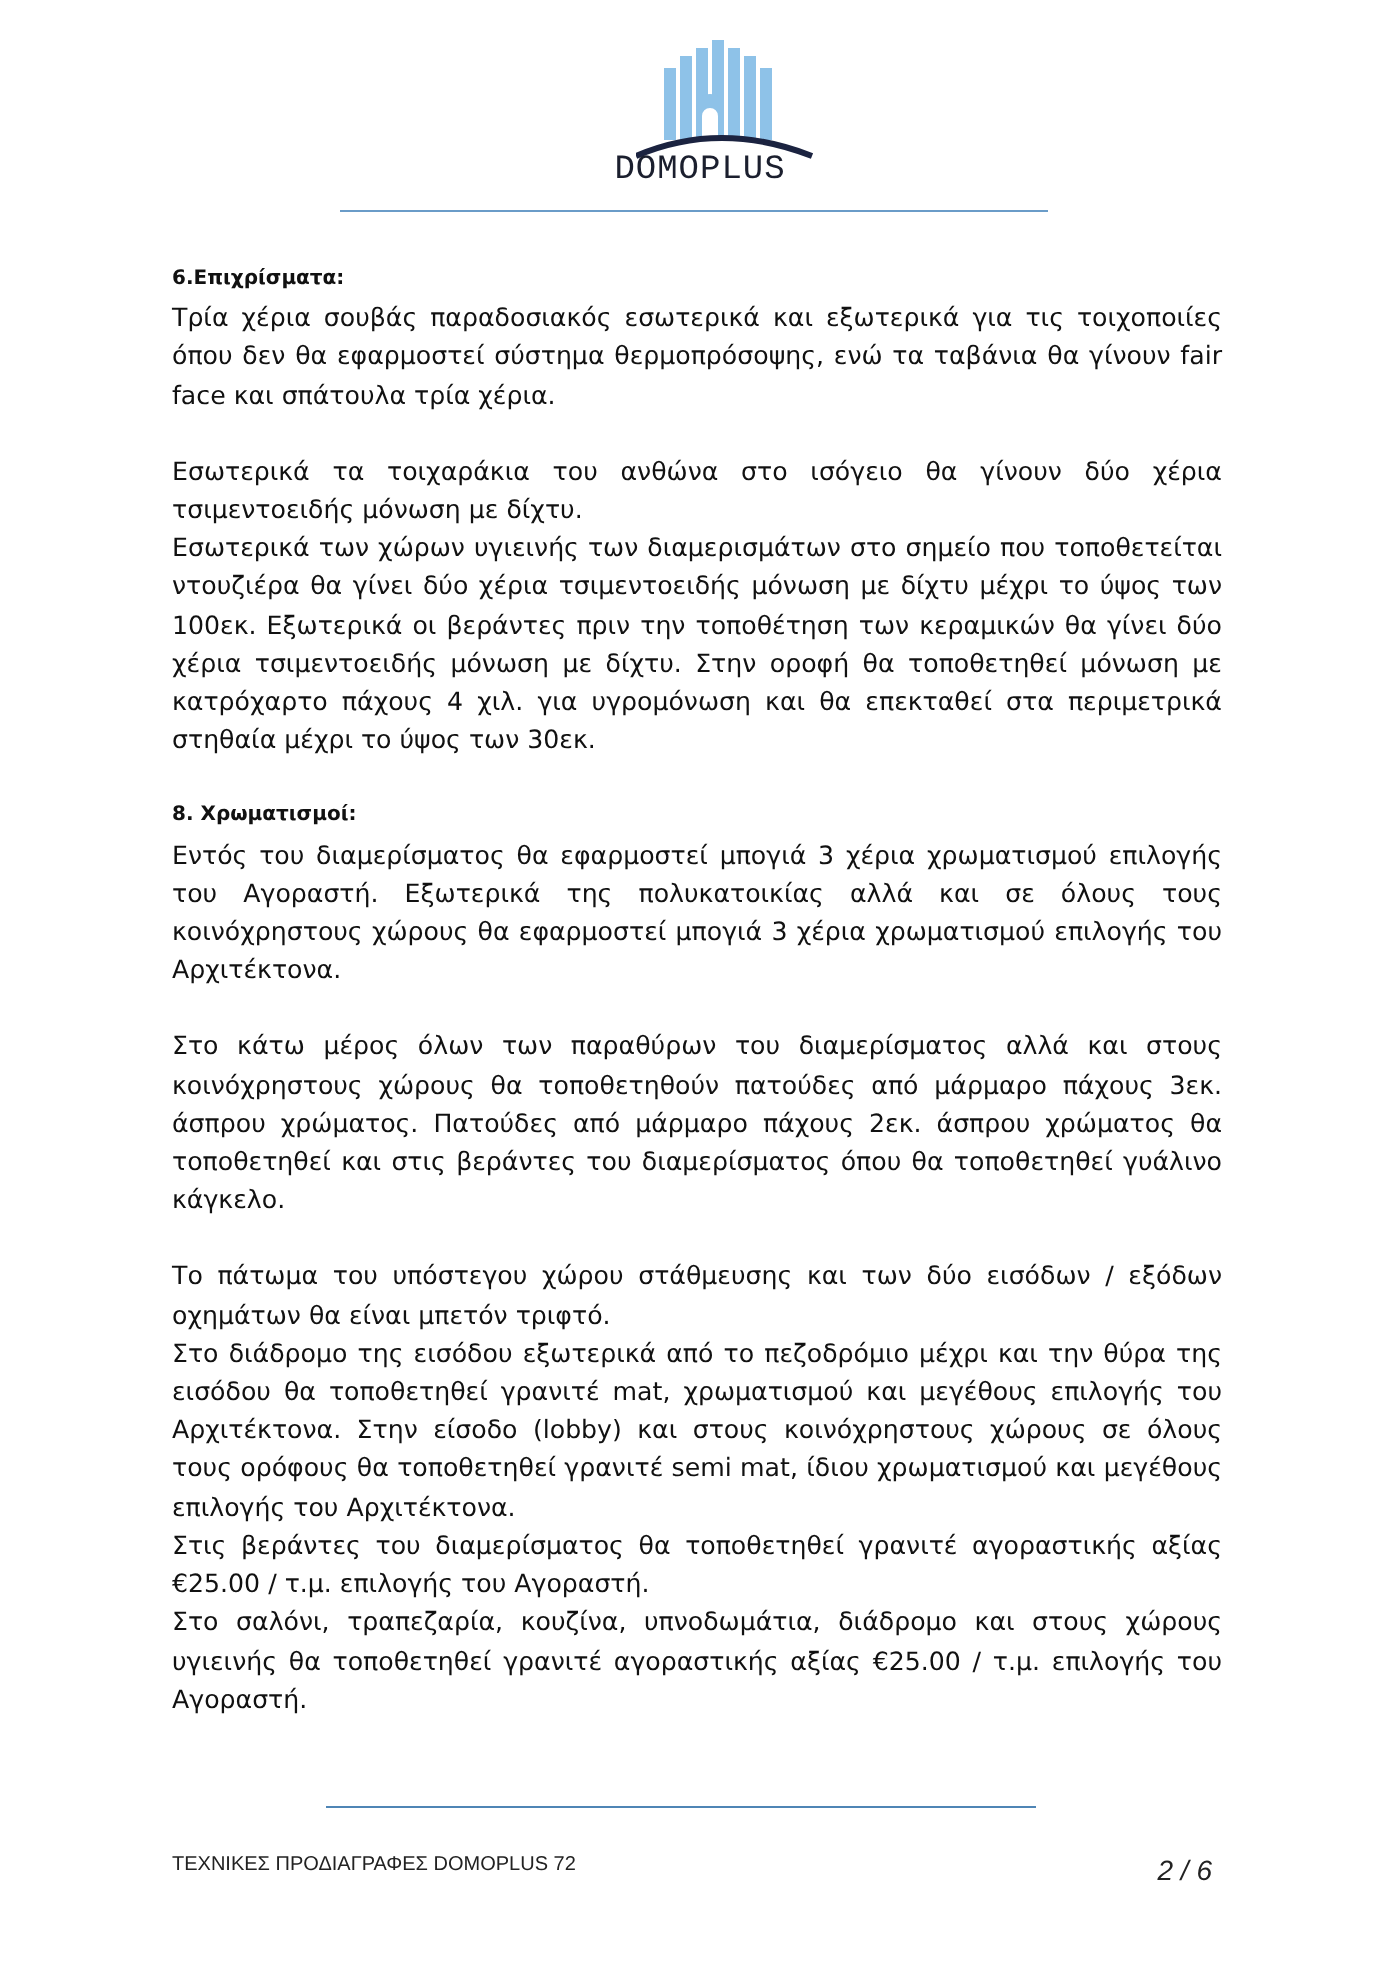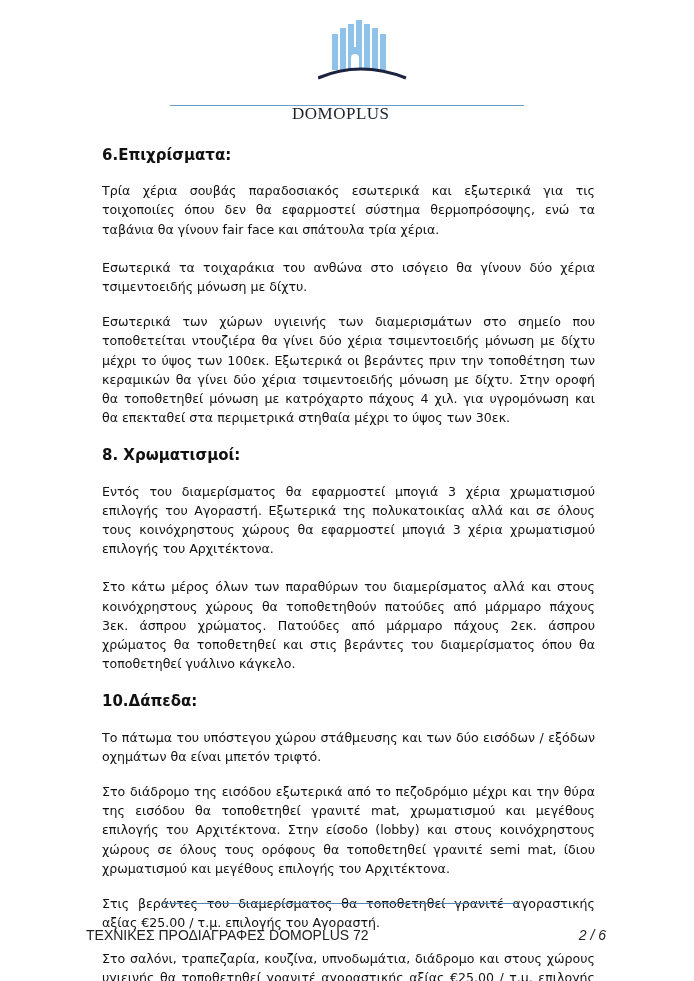--- a/index.html
+++ b/index.html
@@ -1,32 +1,32 @@
 <!DOCTYPE html>
 <html><head>
 <meta charset="utf-8">
 <style>
   html, body { margin: 0; padding: 0; background: #ffffff; }
   body { width: 694px; height: 981px; position: relative; overflow: hidden;
          font-family: "DejaVu Sans", sans-serif; color: #111; }
   .logo { position: absolute; left: 318px; top: 20px; width: 90px; height: 80px; }
   .logo svg { display: block; }
-  .brand { position: absolute; left: 292px; top: 76px; width: 116px; text-align: left;
-           font-family: Liberation Serif, serif; font-size: 17px; letter-spacing: 0.5px;
-           color: #1b1f2e; font-weight: normal; margin-top: 28px; }
+  .brand { position: absolute; left: 292px; top: 76px; width: 116px; text-align: center;
+           font-family: Liberation Mono, monospace; font-size: 17px; letter-spacing: 0.5px;
+           color: #1b1f2e; font-weight: normal; }
   .rule { position: absolute; height: 1px; background: #6a9cc8; }
   .rule.top { left: 170px; top: 105px; width: 354px; }
   .rule.bottom { left: 163px; top: 903px; width: 355px; background: #4f85b5; }
   .content { position: absolute; left: 86px; top: 130px; width: 525px;
              font-size: 12.6px; line-height: 19.2px; }
   .section { margin: 0 0 19px 0; }
-  .section h2 { font-size: 15px; font-weight: bold; margin: 16px; line-height: 19.2px; }
-  .section p { margin: 16px; text-align: justify; }
+  .section h2 { font-size: 10px; font-weight: bold; margin: 0; line-height: 19.2px; }
+  .section p { margin: 0; text-align: justify; }
   .footer-left { position: absolute; left: 86px; top: 927px;
-                 font-family: "Liberation Sans", sans-serif; font-size: 14px; color: #222; }
+                 font-family: "Liberation Sans", sans-serif; font-size: 10px; color: #222; }
   .footer-right { position: absolute; right: 88px; top: 927px;
                   font-family: "Liberation Sans", sans-serif; font-size: 14px; color: #222; font-style: italic; }
 </style>
 </head>
 <body>
 
 <div class="logo">
   <svg width="90" height="60" viewBox="0 0 90 60">
     <g fill="#8ec2e8">
       <rect x="14" y="14" width="6" height="36"></rect>
@@ -54,21 +54,20 @@
     <p>Εσωτερικά των χώρων υγιεινής των διαμερισμάτων στο σημείο που τοποθετείται ντουζιέρα θα γίνει  δύο χέρια τσιμεντοειδής μόνωση με δίχτυ μέχρι το ύψος των 100εκ. Εξωτερικά οι βεράντες πριν την τοποθέτηση των κεραμικών θα γίνει δύο χέρια τσιμεντοειδής μόνωση με δίχτυ. Στην οροφή θα τοποθετηθεί  μόνωση με κατρόχαρτο πάχους 4 χιλ. για υγρομόνωση και θα επεκταθεί στα περιμετρικά στηθαία μέχρι το ύψος των 30εκ.</p>
   </div>
   <div class="section">
     <h2>8. Χρωματισμοί:</h2>
     <p>Εντός του διαμερίσματος θα εφαρμοστεί μπογιά  3 χέρια χρωματισμού επιλογής του Αγοραστή. Εξωτερικά της πολυκατοικίας αλλά και σε όλους τους κοινόχρηστους χώρους θα εφαρμοστεί μπογιά  3 χέρια χρωματισμού επιλογής του Αρχιτέκτονα.</p>
   </div>
   <div class="section">
     <p>Στο κάτω μέρος όλων των παραθύρων του διαμερίσματος αλλά και στους κοινόχρηστους χώρους θα τοποθετηθούν πατούδες από μάρμαρο πάχους 3εκ. άσπρου χρώματος. Πατούδες από μάρμαρο πάχους 2εκ. άσπρου χρώματος θα τοποθετηθεί και στις βεράντες του διαμερίσματος όπου θα τοποθετηθεί γυάλινο κάγκελο.</p>
   </div>
   <div class="section">
-    <h2>10.Δάπεδα:</h2>
     <p>Το πάτωμα του υπόστεγου χώρου στάθμευσης και των δύο εισόδων / εξόδων οχημάτων θα είναι μπετόν τριφτό.</p>
     <p>Στο διάδρομο της εισόδου εξωτερικά από το πεζοδρόμιο μέχρι και την θύρα της εισόδου θα τοποθετηθεί  γρανιτέ mat, χρωματισμού και μεγέθους επιλογής του Αρχιτέκτονα. Στην είσοδο (lobby) και στους κοινόχρηστους χώρους σε όλους τους ορόφους θα τοποθετηθεί γρανιτέ semi mat, ίδιου χρωματισμού και μεγέθους επιλογής του Αρχιτέκτονα.</p>
     <p>Στις βεράντες του διαμερίσματος θα τοποθετηθεί γρανιτέ αγοραστικής αξίας €25.00 / τ.μ. επιλογής του Αγοραστή.</p>
     <p>Στο σαλόνι, τραπεζαρία, κουζίνα, υπνοδωμάτια, διάδρομο και στους χώρους υγιεινής θα τοποθετηθεί γρανιτέ αγοραστικής αξίας €25.00 / τ.μ. επιλογής του Αγοραστή.</p>
   </div>
 </div>
 
 <div class="rule bottom"></div>
 <div class="footer-left">ΤΕΧΝΙΚΕΣ ΠΡΟΔΙΑΓΡΑΦΕΣ DOMOPLUS 72</div>
 <div class="footer-right">2 / 6</div>

